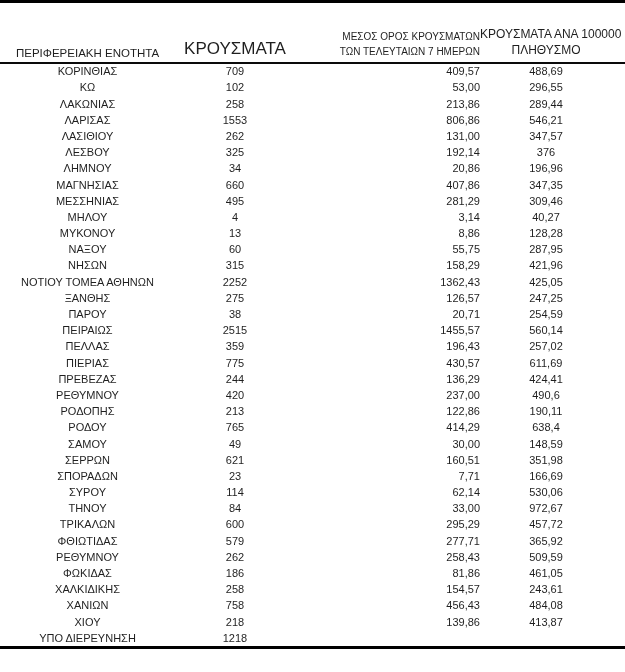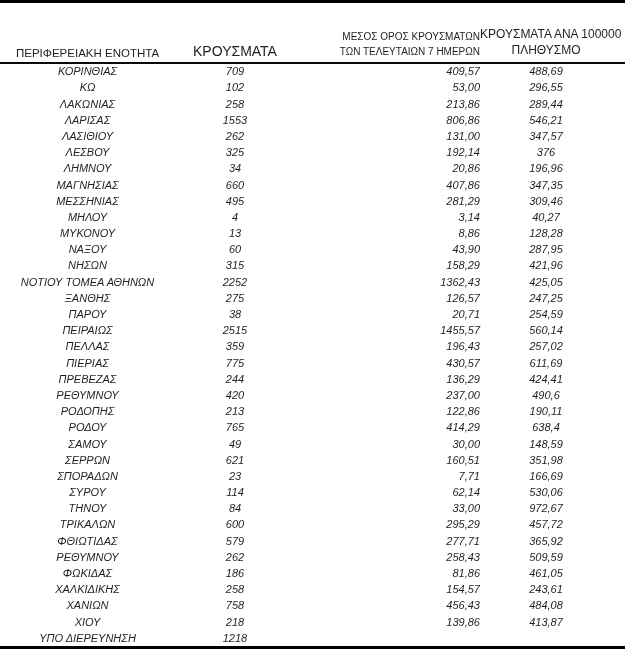--- a/index.html
+++ b/index.html
@@ -9,24 +9,24 @@
     position:relative;overflow:hidden;box-sizing:border-box;
   }
   .top-rule{height:2.5px;background:#000000;}
   .bottom-rule{height:2.2px;background:#000000;}
   .header-rule{height:1.6px;background:#0a0a0a;}
   .header-row{
     display:flex;align-items:flex-end;height:56.5px;padding-bottom:3px;
   }
   .hcell{text-align:center;white-space:nowrap;}
   .h-region{font-size:11.5px;}
-  .h-cases{font-size:14px;}
+  .h-cases{font-size:17px;}
   .h-avg7{font-size:10px;line-height:1.45;}
   .h-per100k{font-size:12px;line-height:1.32;}
-  .row{display:flex;align-items:center;height:16.2px;font-style:italic;}
+  .row{display:flex;align-items:center;height:16.2px;}
   .cell{font-size:11px;line-height:1;text-align:center;white-space:nowrap;}
   .col1{width:175px;}
   .col2{width:120px;}
   .col3{width:185px;text-align:right;}
   .col4{width:132px;}
 </style>
 </head>
 <body>
 
 <div class="page">
@@ -110,21 +110,21 @@
       </div>
       <div class="row">
         <div class="cell col1">ΜΥΚΟΝΟΥ</div>
         <div class="cell col2">13</div>
         <div class="cell col3">8,86</div>
         <div class="cell col4">128,28</div>
       </div>
       <div class="row">
         <div class="cell col1">ΝΑΞΟΥ</div>
         <div class="cell col2">60</div>
-        <div class="cell col3">43,90</div>
+        <div class="cell col3">55,75</div>
         <div class="cell col4">287,95</div>
       </div>
       <div class="row">
         <div class="cell col1">ΝΗΣΩΝ</div>
         <div class="cell col2">315</div>
         <div class="cell col3">158,29</div>
         <div class="cell col4">421,96</div>
       </div>
       <div class="row">
         <div class="cell col1">ΝΟΤΙΟΥ ΤΟΜΕΑ ΑΘΗΝΩΝ</div>

